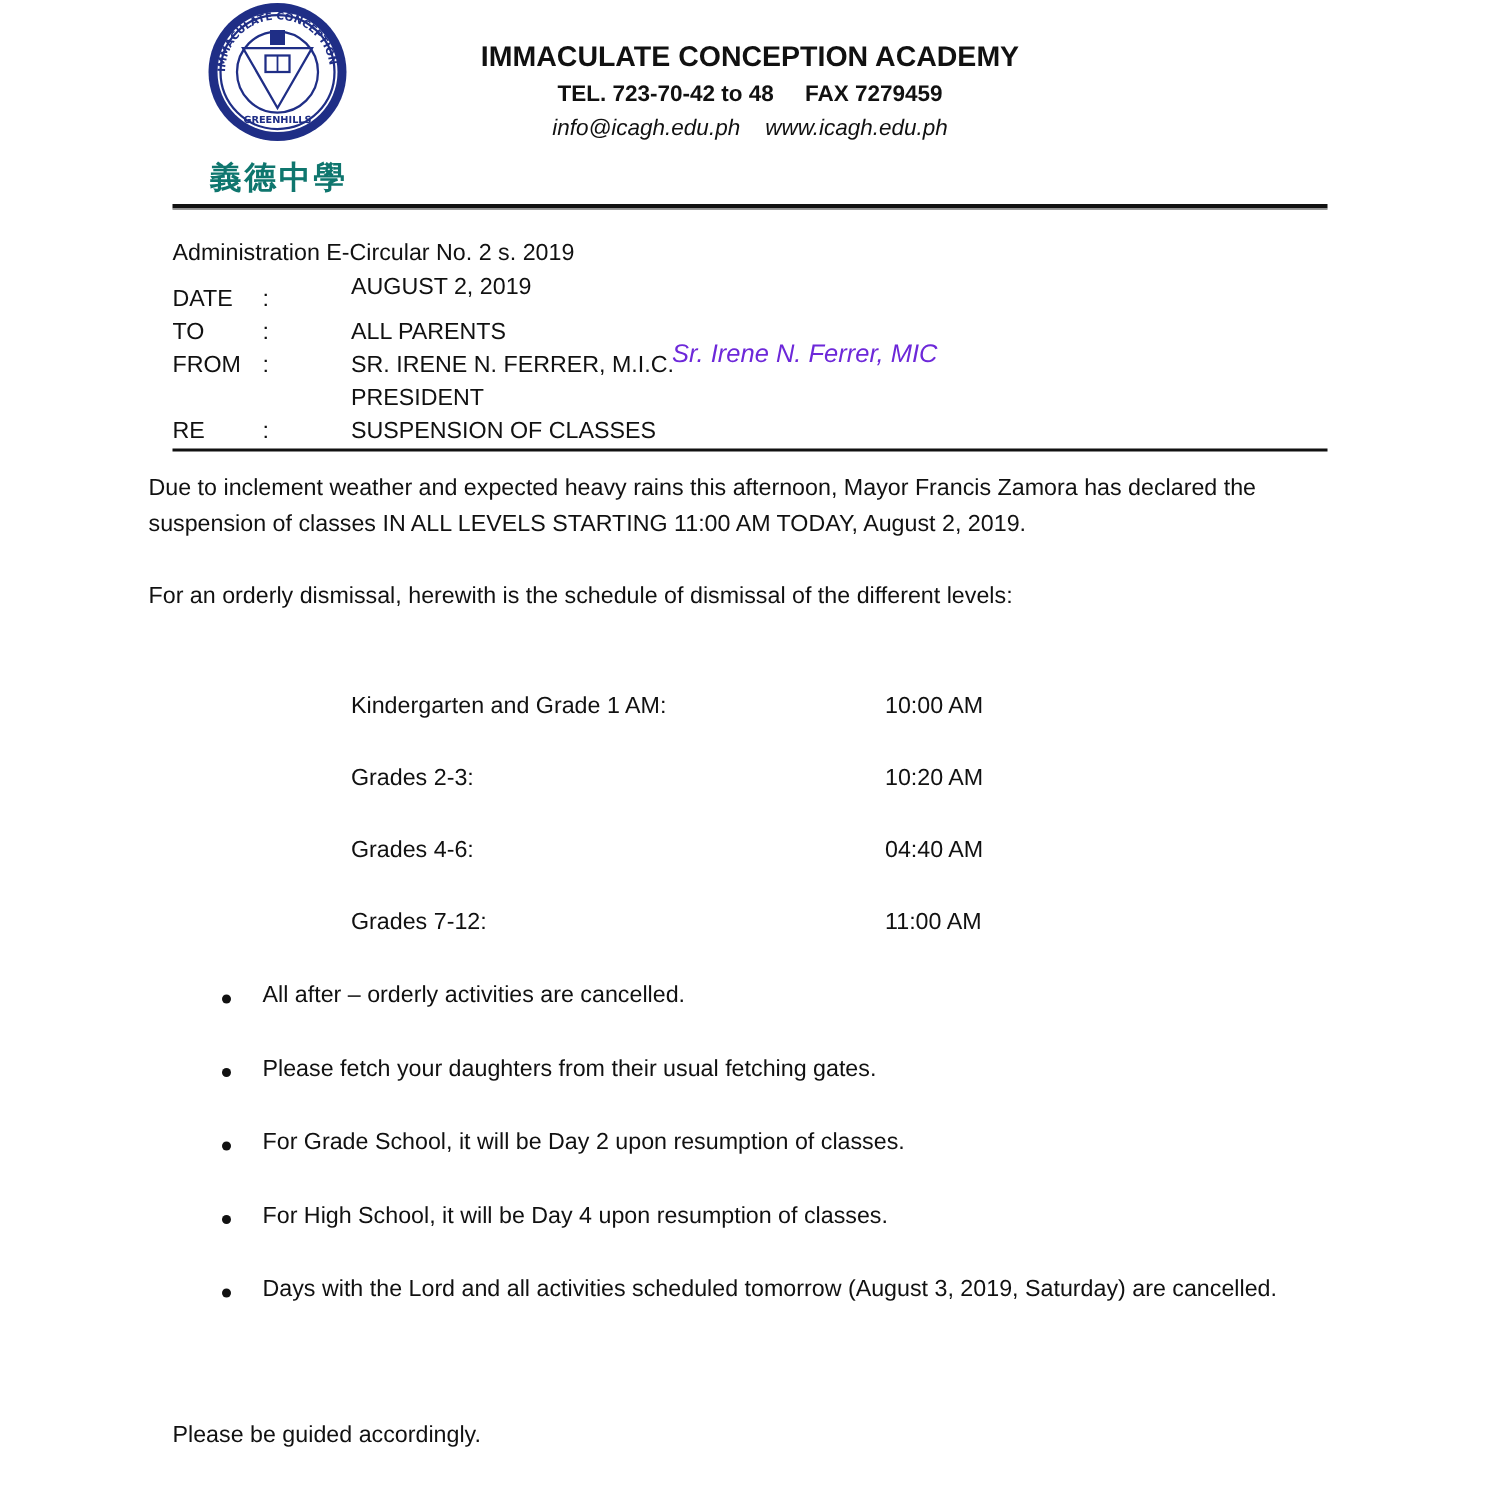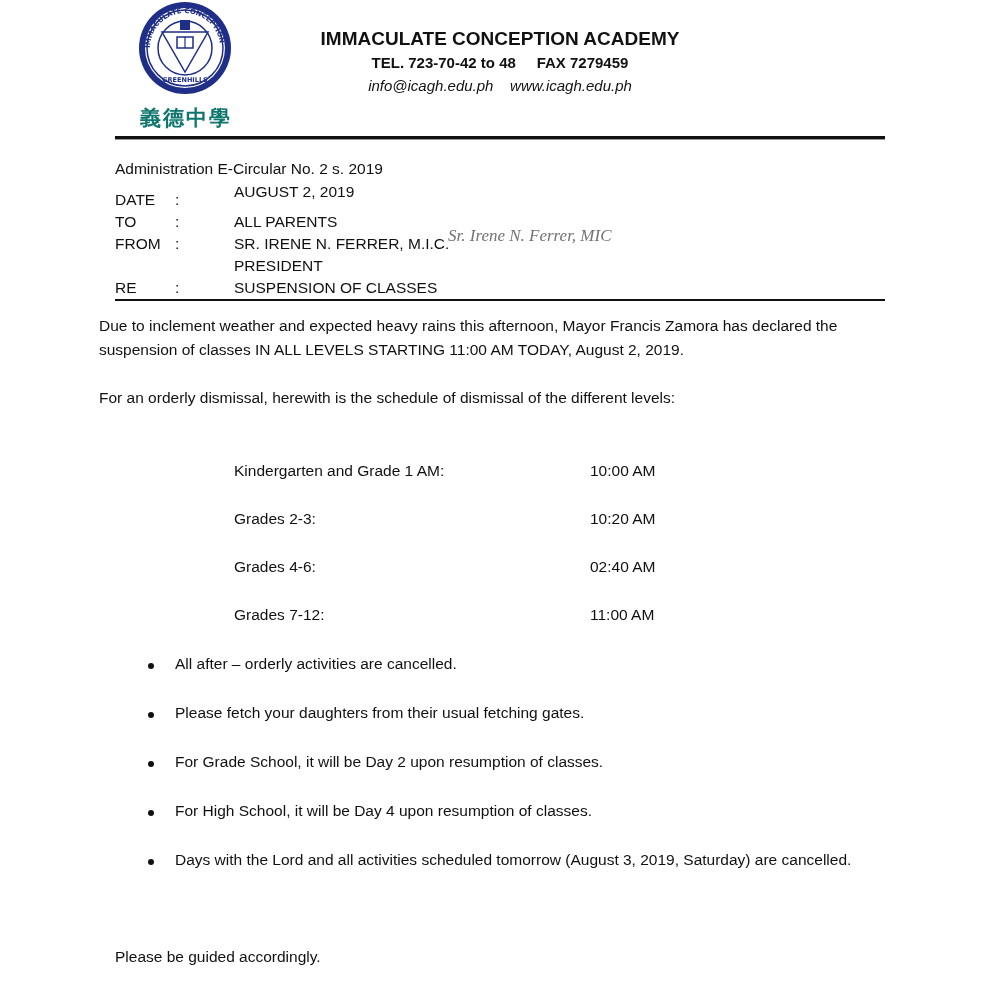--- a/index.html
+++ b/index.html
@@ -13,22 +13,22 @@
   .rule-top2 { left: 115px; top: 139px; width: 770px; height: 1px; background: #999; }
   .org-name { left: 300px; top: 28px; width: 400px; text-align: center; font-weight: bold; font-size: 19px; }
   .org-line { left: 300px; width: 400px; text-align: center; font-size: 15px; }
   .org-tel { top: 54px; }
   .org-web { top: 77px; font-style: italic; }
   .txt { font-size: 15.5px; line-height: 22px; white-space: nowrap; }
   .circular { left: 115px; top: 158px; }
   .memo-label { left: 115px; }
   .memo-colon { left: 175px; }
   .memo-value { left: 234px; }
-  .signature { left: 448px; top: 226px; font-family: Liberation Serif, serif; font-style: italic;
-               font-size: 17px; color: #737373; }
+  .signature { left: 448px; top: 226px; font-family: Liberation Sans, sans-serif; font-style: italic;
+               font-size: 17px; color: #6d28d9; }
   .rule-mid { left: 115px; top: 299px; width: 770px; height: 2px; background: #111; }
   .para { left: 99px; width: 775px; font-size: 15.5px; line-height: 24px; white-space: normal; }
   .sched-label { left: 234px; }
   .sched-time { left: 590px; }
   .bullet-dot { left: 148px; width: 6px; height: 6px; border-radius: 50%; background: #111; }
   .bullet-text { left: 175px; width: 720px; font-size: 15.5px; line-height: 24px; white-space: normal; }
 </style>
 </head>
 <body>
 
@@ -84,21 +84,21 @@
 <div class="abs rule-mid"></div>
 
 <div class="abs para" style="top:314px">Due to inclement weather and expected heavy rains this afternoon, Mayor Francis Zamora has declared the suspension of classes IN ALL LEVELS STARTING 11:00 AM TODAY, August 2, 2019.</div>
 <div class="abs para" style="top:386px">For an orderly dismissal, herewith is the schedule of dismissal of the different levels:</div>
 
 <div class="abs txt sched-label" style="top:460px">Kindergarten and Grade 1 AM:</div>
 <div class="abs txt sched-time" style="top:460px">10:00 AM</div>
 <div class="abs txt sched-label" style="top:508px">Grades 2-3:</div>
 <div class="abs txt sched-time" style="top:508px">10:20 AM</div>
 <div class="abs txt sched-label" style="top:556px">Grades 4-6:</div>
-<div class="abs txt sched-time" style="top:556px">02:40 AM</div>
+<div class="abs txt sched-time" style="top:556px">04:40 AM</div>
 <div class="abs txt sched-label" style="top:604px">Grades 7-12:</div>
 <div class="abs txt sched-time" style="top:604px">11:00 AM</div>
 
 <div class="abs bullet-dot" style="top:663px"></div>
 <div class="abs bullet-text" style="top:652px">All after – orderly activities are cancelled.</div>
 <div class="abs bullet-dot" style="top:712px"></div>
 <div class="abs bullet-text" style="top:701px">Please fetch your daughters from their usual fetching gates.</div>
 <div class="abs bullet-dot" style="top:761px"></div>
 <div class="abs bullet-text" style="top:750px">For Grade School, it will be Day 2 upon resumption of classes.</div>
 <div class="abs bullet-dot" style="top:810px"></div>

